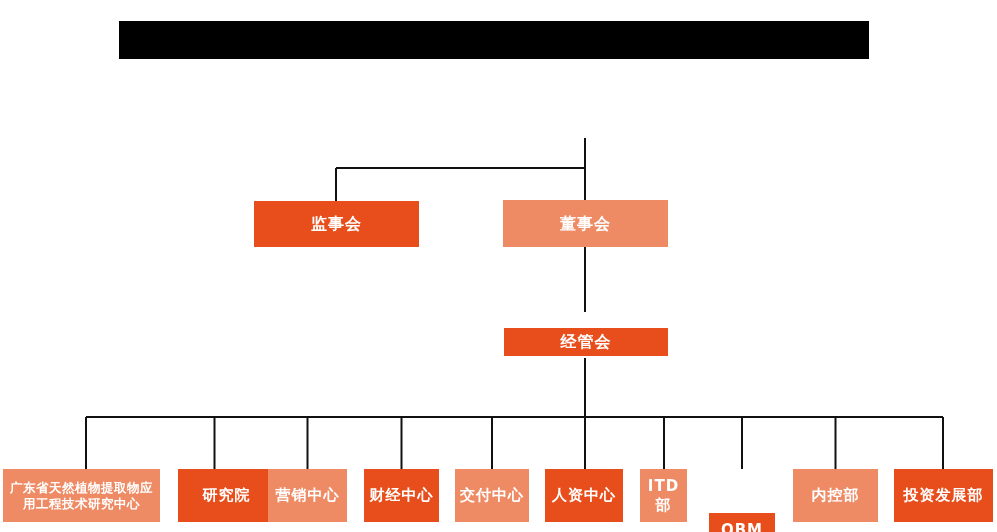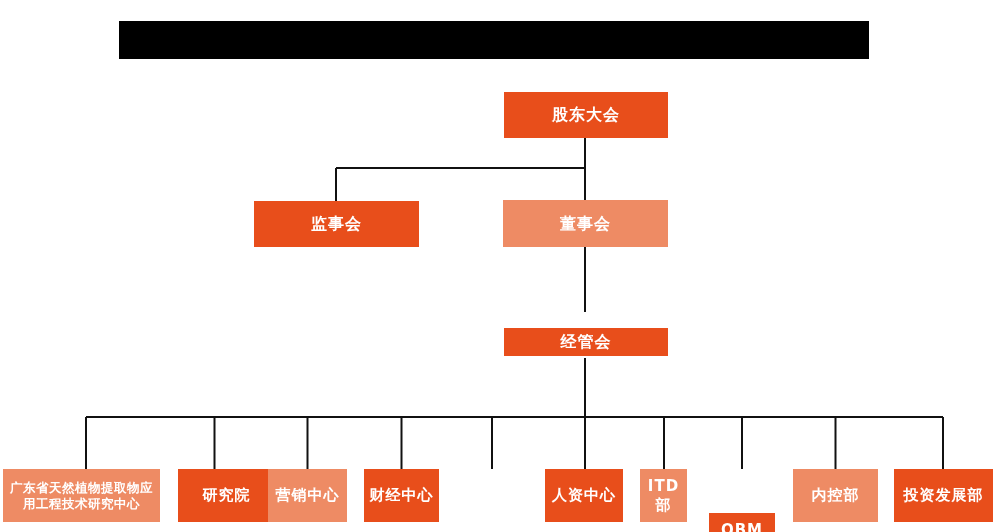--- a/index.html
+++ b/index.html
@@ -102,23 +102,20 @@
       <path d="M401.5 417 V469"></path>
       <path d="M492 417 V469"></path>
       <path d="M585 417 V469"></path>
       <path d="M664 417 V469"></path>
       <path d="M742 417 V469"></path>
       <path d="M835.5 417 V469"></path>
       <path d="M943 417 V469"></path>
     </g>
   </svg>
 
-  <div class="node dark n-shareholders">
-    <span>股东大会</span>
-  </div>
 
   <div class="node dark n-supervisory">
     <span>监事会</span>
   </div>
 
   <div class="node light n-board">
     <span>董事会</span>
   </div>
 
   <div class="node dark n-management">
@@ -134,20 +131,23 @@
   </div>
 
   <div class="node light dept n-dept2">
     <span>营销中心</span>
   </div>
 
   <div class="node dark dept n-dept3">
     <span>财经中心</span>
   </div>
 
+  <div class="node light dept n-dept4">
+    <span>交付中心</span>
+  </div>
 
   <div class="node dark dept n-dept5">
     <span>人资中心</span>
   </div>
 
   <div class="node light dept n-dept6">
     <span>ITD部</span>
   </div>
 
   <div class="node dark dept n-dept7">

